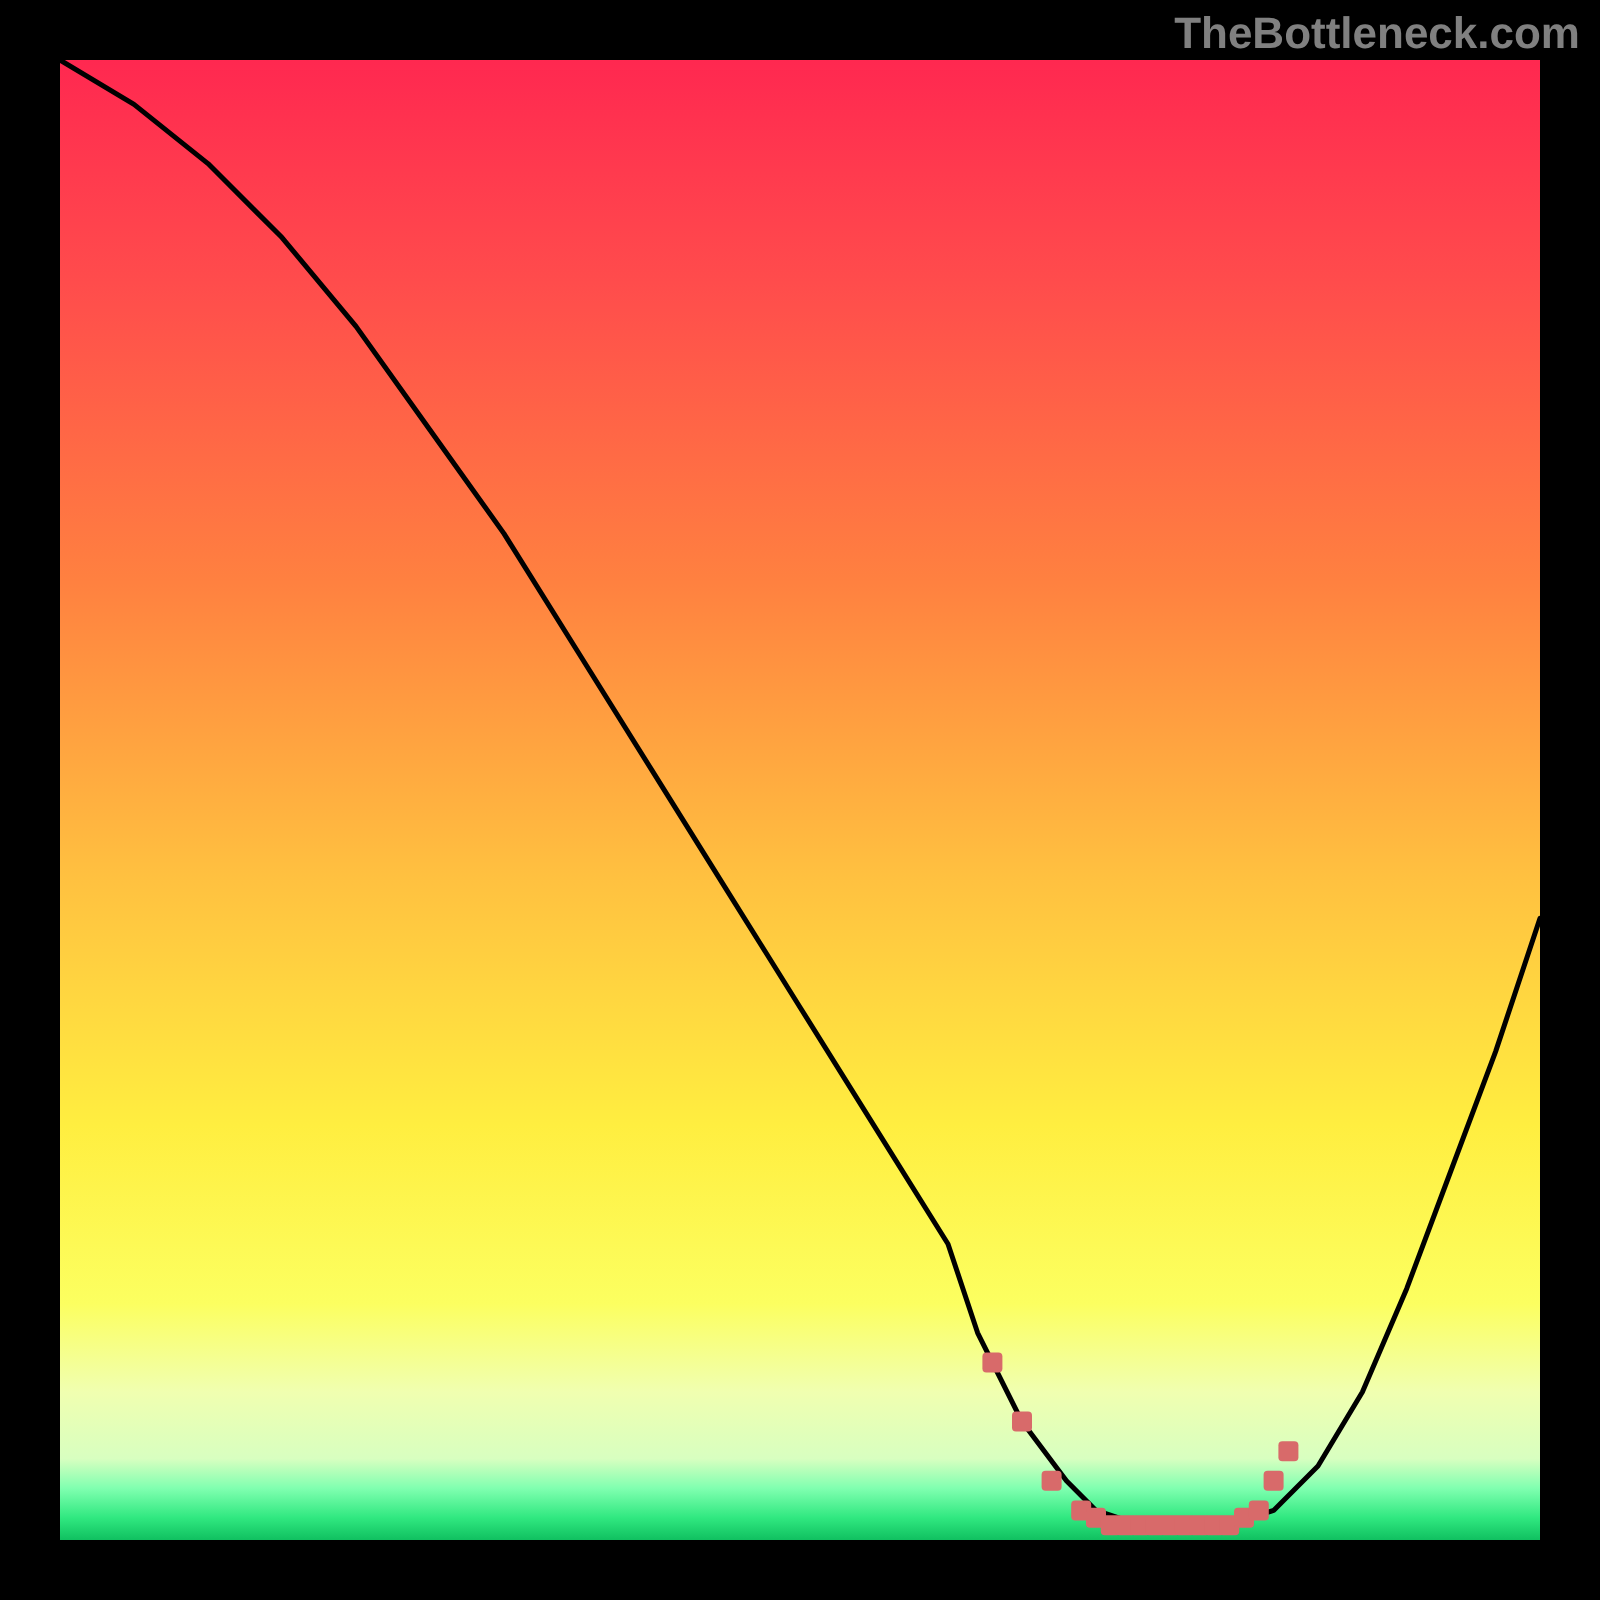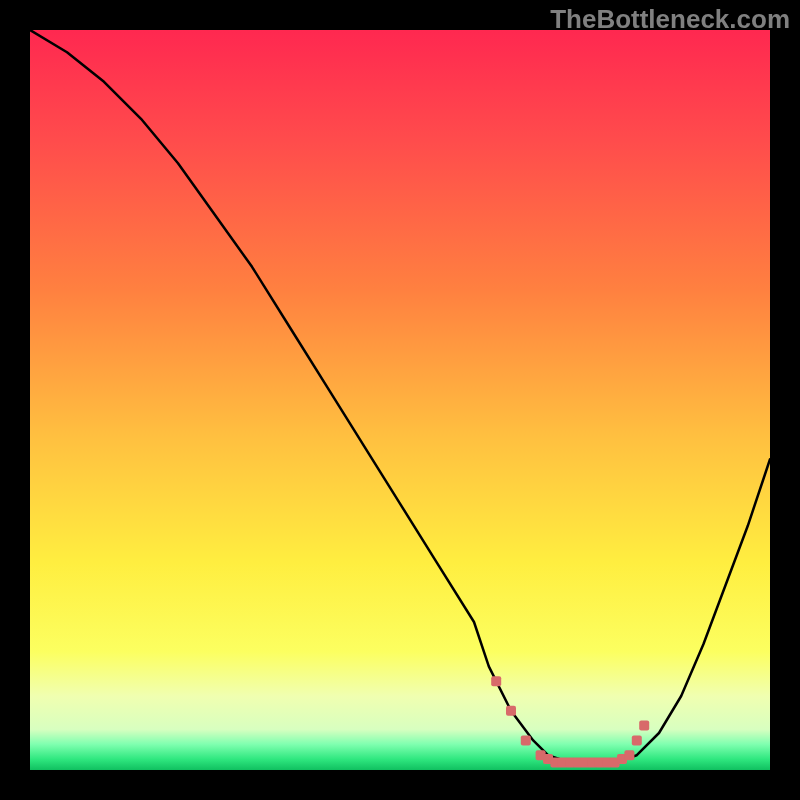--- a/index.html
+++ b/index.html
@@ -8,21 +8,21 @@
     height: 800px;
     background: #000;
     position: relative;
     font-family: Arial, sans-serif;
   }
   .watermark {
     position: absolute;
     top: 4px;
     right: 10px;
     color: #808080;
-    font-size: 26px;
+    font-size: 22px;
     font-weight: bold;
     z-index: 10;
   }
   .plot-area {
     position: absolute;
     left: 30px;
     top: 30px;
     width: 740px;
     height: 740px;
   }

